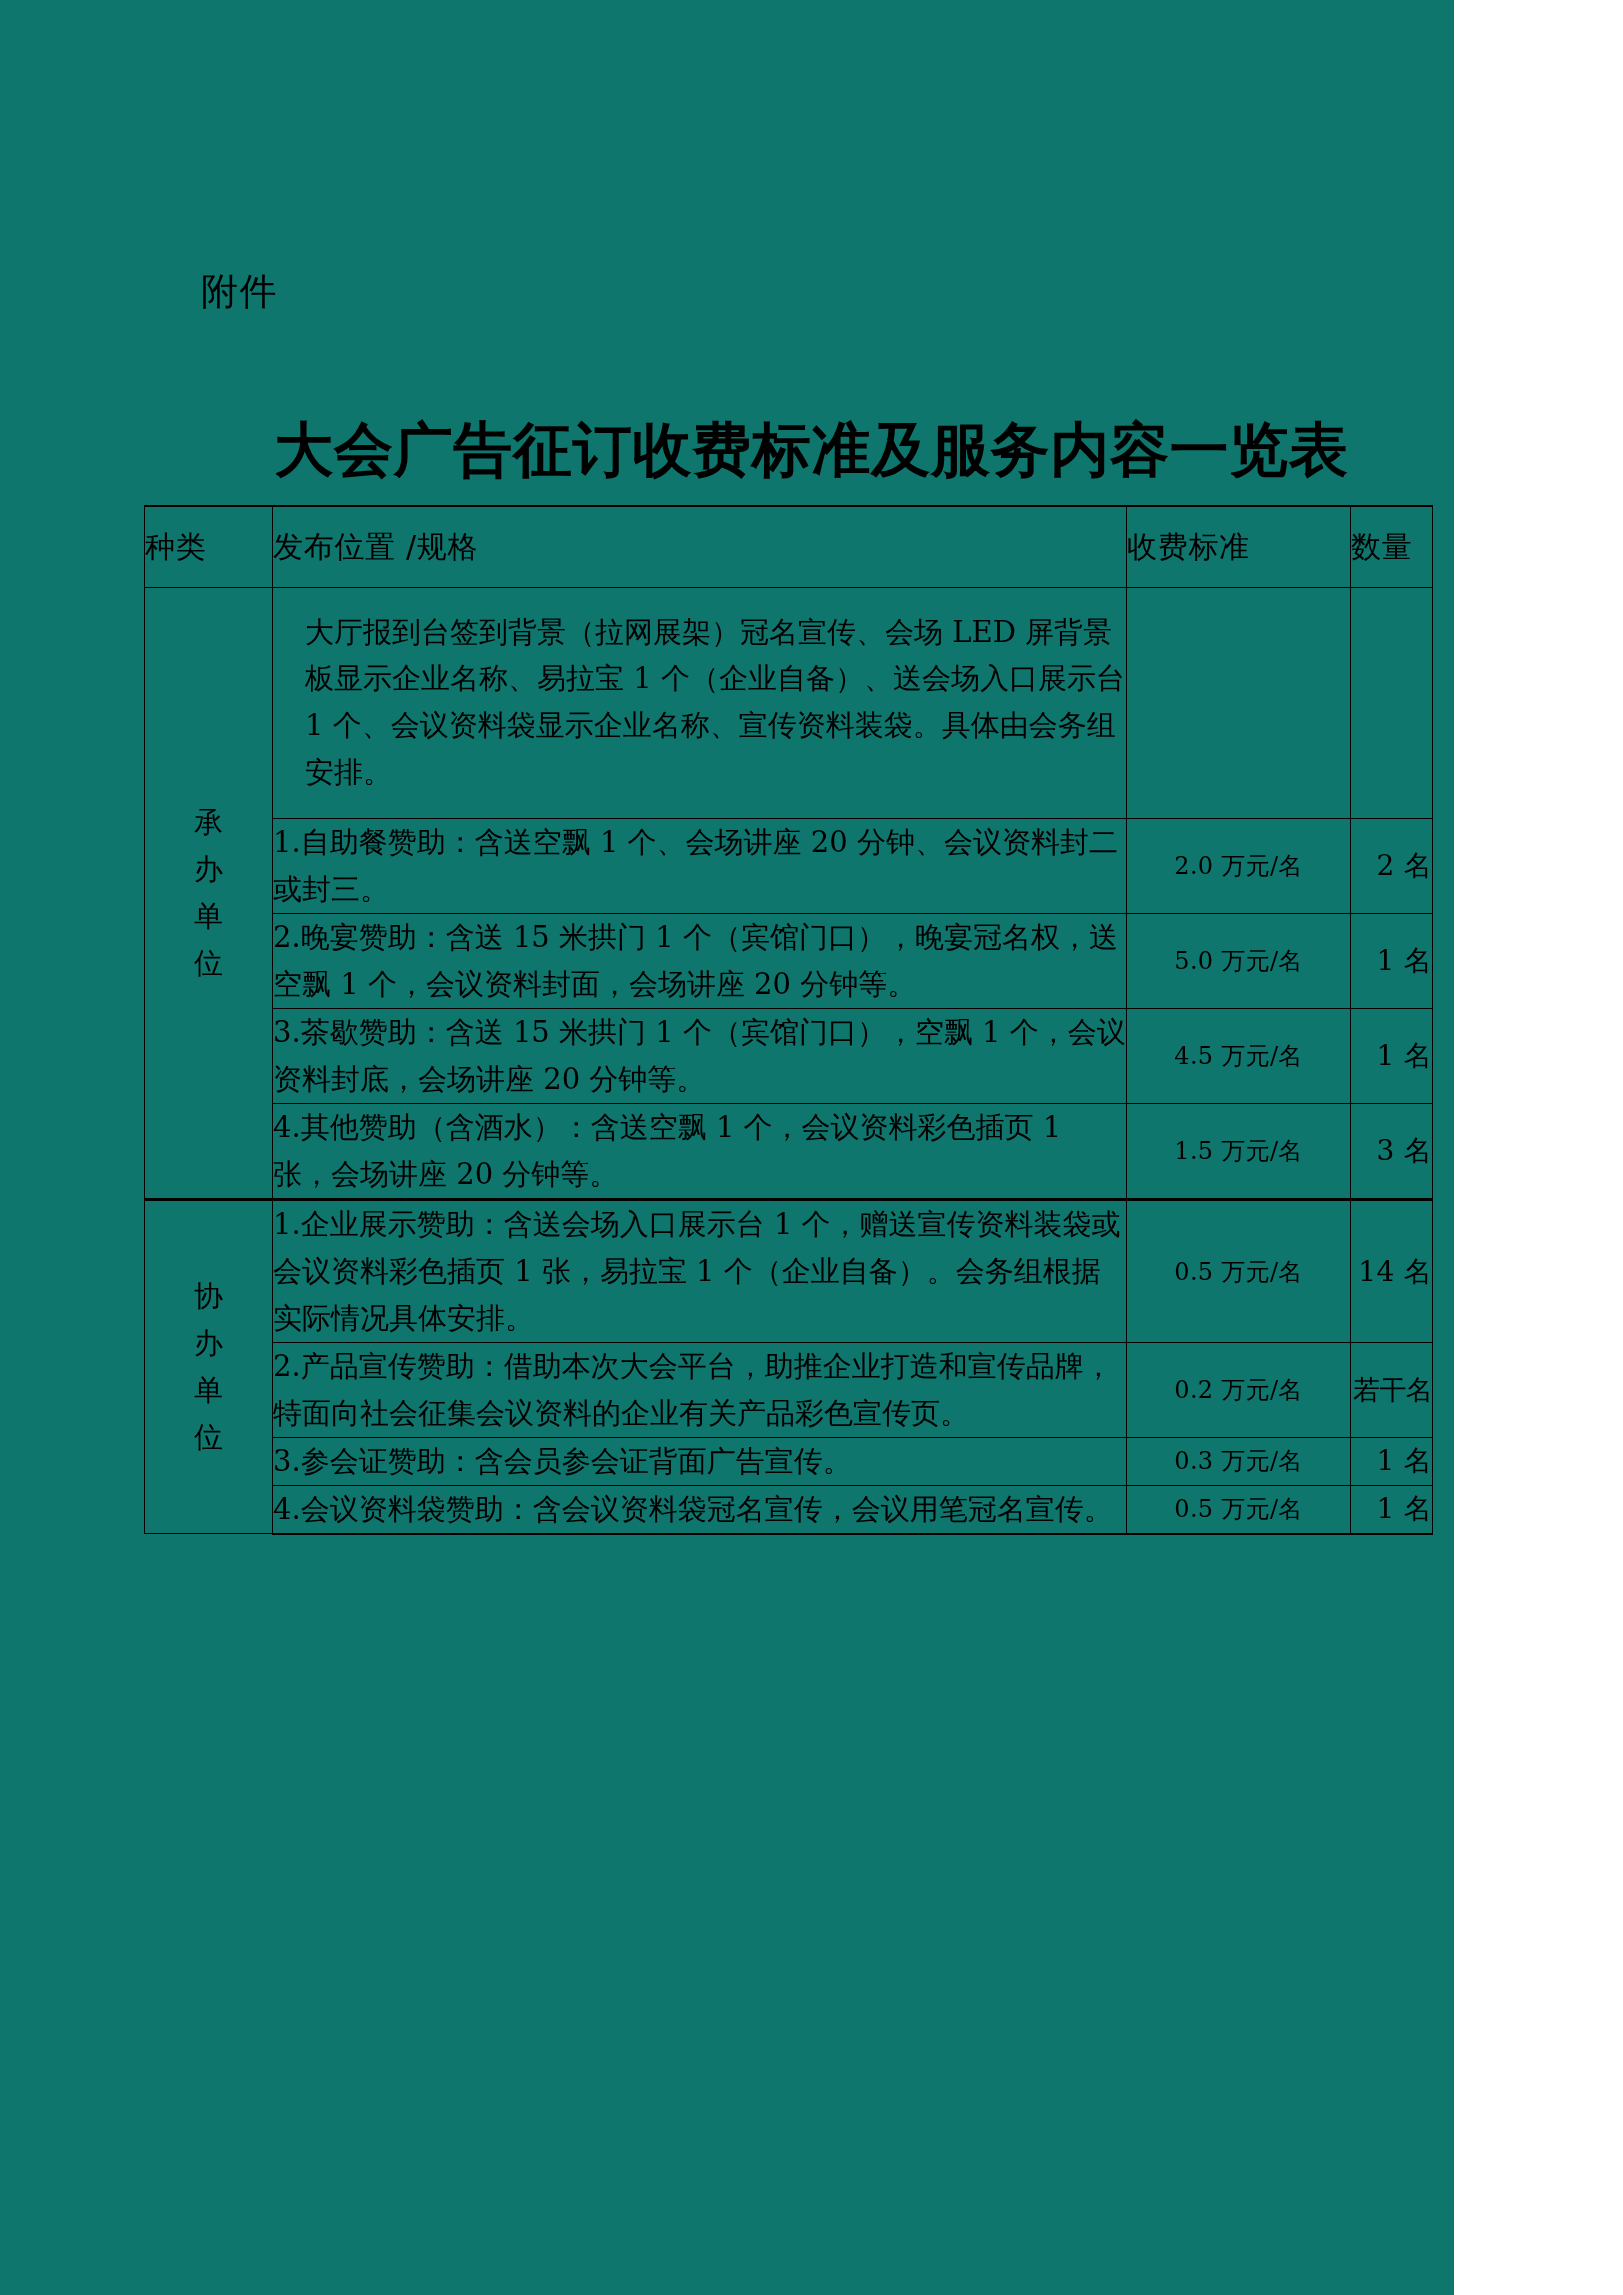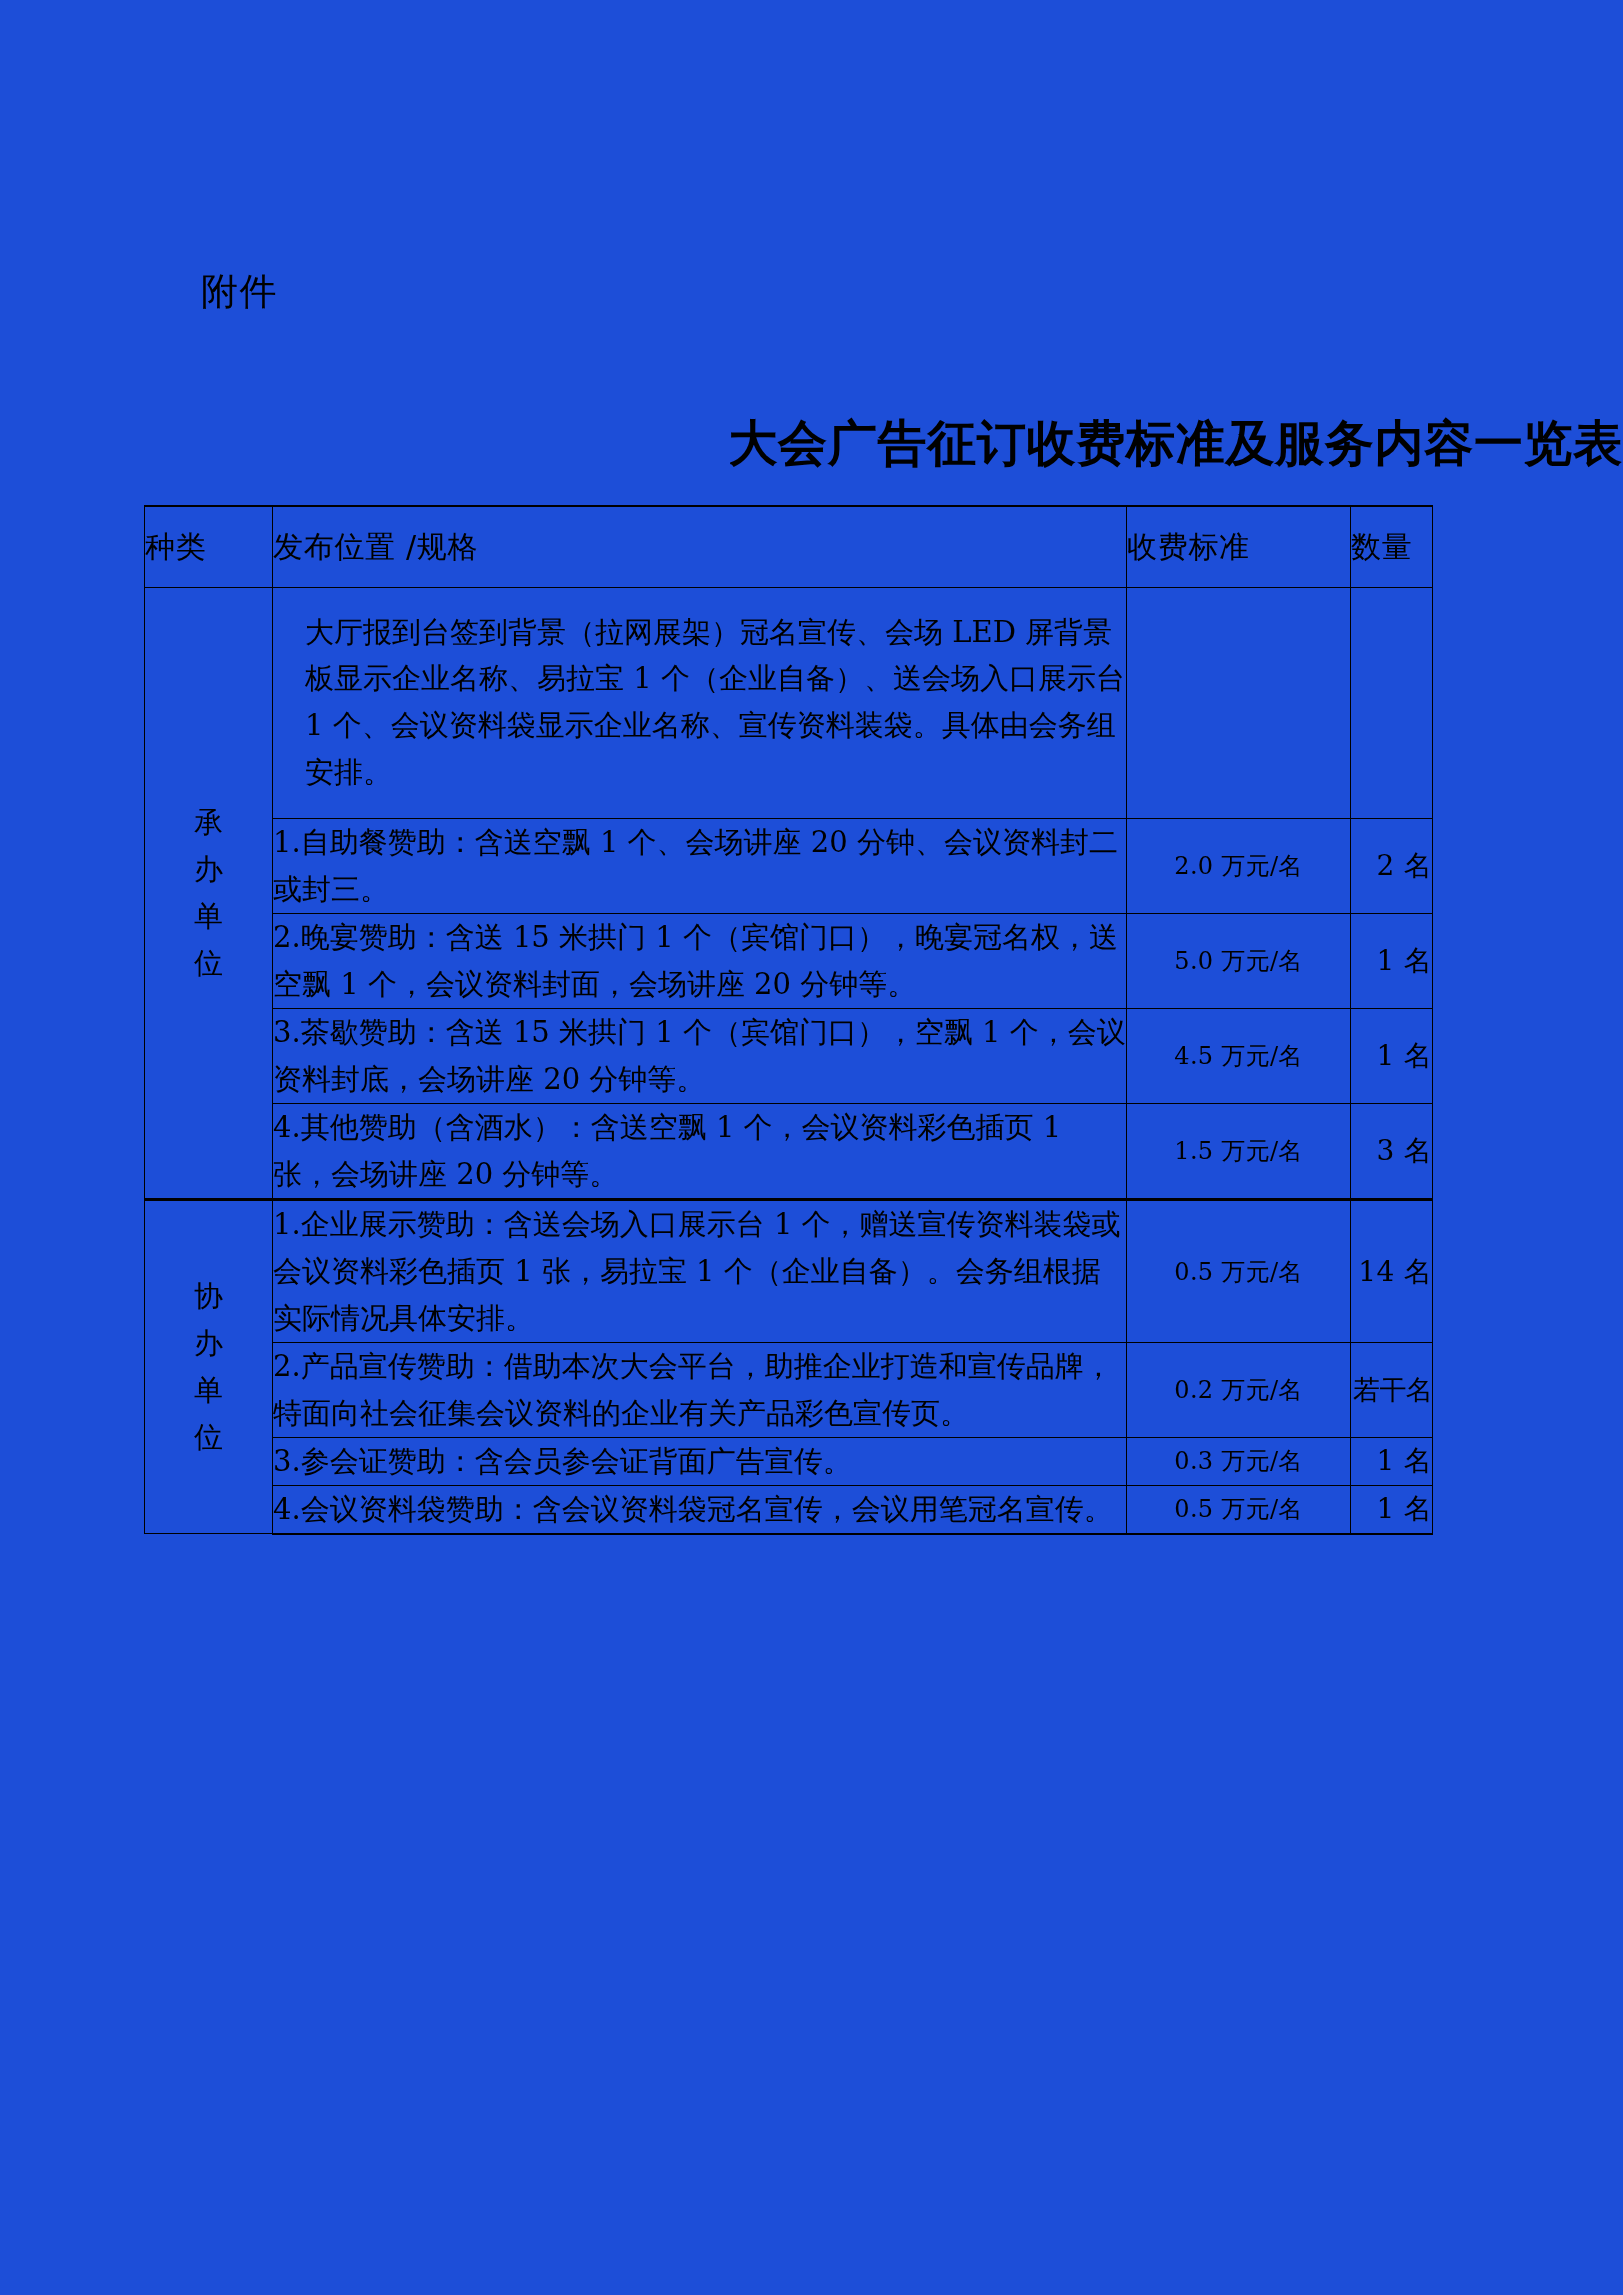--- a/index.html
+++ b/index.html
@@ -9,23 +9,23 @@
   }
   body {
     width: 1623px;
     height: 2295px;
     font-family: "Liberation Serif", "DejaVu Serif", serif;
     color: #000000;
     -webkit-font-smoothing: antialiased;
   }
   .page {
     position: relative;
-    width: 1623px;
+    width: 1454px;
     height: 2295px;
-    background: #1d4ed8;
+    background: #0f766e;
     box-sizing: border-box;
     text-decoration: underline;
   }
 
   
   .attachment-label {
     position: absolute;
     left: 201px;
     top: 273px;
     font-size: 37px;
@@ -35,22 +35,22 @@
     line-height: 1;
     white-space: nowrap;
   }
 
   
   .doc-title {
     position: absolute;
     left: 0;
     top: 417px;
     width: 1623px;
-    text-align: right;
-    font-size: 49px;
+    text-align: center;
+    font-size: 59px;
     font-weight: 700;
     font-family: "DejaVu Sans", "Liberation Sans", sans-serif;
     letter-spacing: 0.7px;
     line-height: 1.12;
     white-space: nowrap;
   }
 
   
   .tbl-wrap {
     position: absolute;

